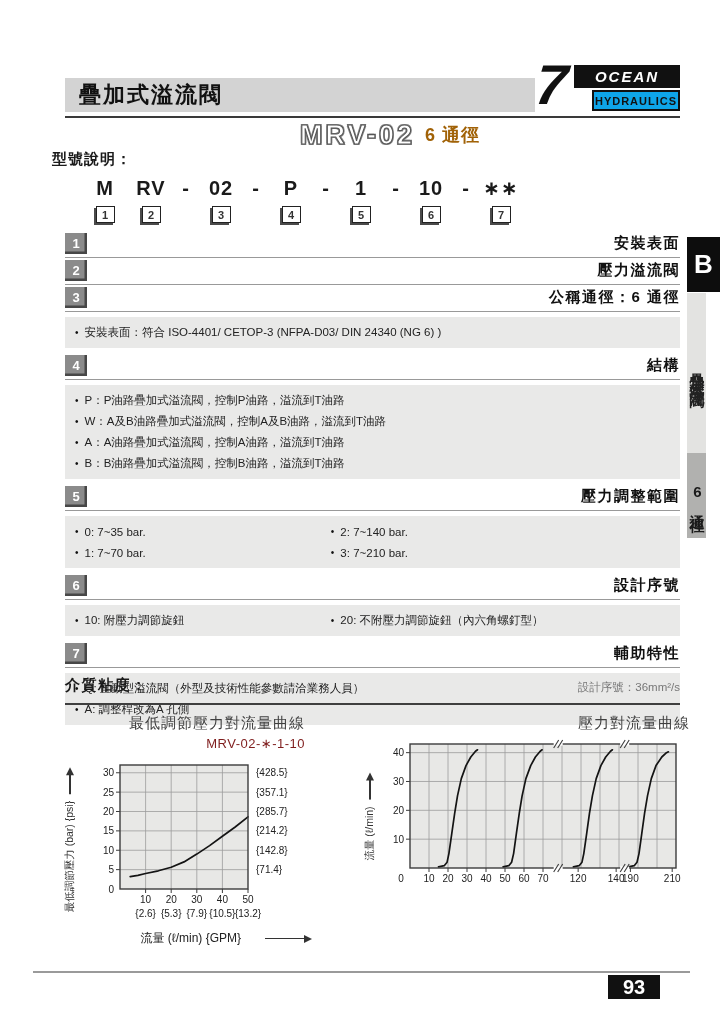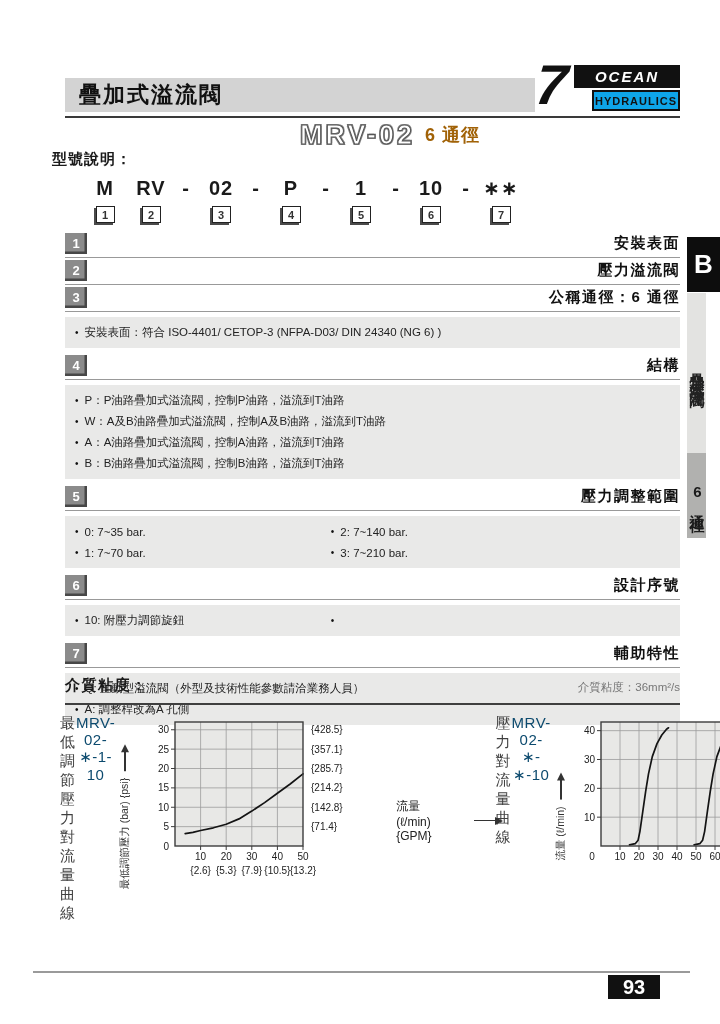--- a/index.html
+++ b/index.html
@@ -53,23 +53,23 @@
   .bullet-cell.col2{width:57%;}
   .blt{font-size:10px;margin-right:6px;color:#111;}
 
   
   .curves-head{position:absolute;left:65px;top:676px;width:615px;border-bottom:2px solid #3f3f3f;
     padding-bottom:8px;display:flex;justify-content:space-between;align-items:flex-end;}
   .curves-title{font-size:15px;font-weight:bold;letter-spacing:1.5px;}
   .viscosity{font-size:11.5px;color:#777;}
 
   .charts-row{position:absolute;left:60px;top:714px;width:630px;display:flex;justify-content:space-between;}
-  .chart-block{display:flex;flex-direction:row;}
+  .chart-block{display:flex;flex-direction:column;align-items:flex-end;}
   .chart-title{text-align:center;font-size:15px;color:#3f3f3f;letter-spacing:1px;margin-bottom:3px;}
-  .chart-subtitle{text-align:center;font-size:15px;color:#0c4a6e;margin-bottom:6px;letter-spacing:0.5px;}
+  .chart-subtitle{text-align:center;font-size:13px;color:#7f1d1d;margin-bottom:6px;letter-spacing:0.5px;}
   .chart-body{display:flex;align-items:stretch;}
   .ylabel{width:20px;position:relative;}
   .ylabel-inner{position:absolute;left:50%;top:50%;transform:translate(-50%,-50%) rotate(-90deg);
     white-space:nowrap;display:flex;align-items:center;gap:7px;font-size:10.5px;color:#333;}
   .xlabel{display:flex;justify-content:center;align-items:center;gap:9px;font-size:12px;color:#222;margin-top:1px;}
   svg text{font-family:"Liberation Sans","DejaVu Sans",sans-serif;font-size:10px;fill:#222;}
 
   .harrow{display:inline-block;width:40px;height:1.6px;background:#333;position:relative;}
   .harrow::after{content:"";position:absolute;right:-7px;top:-3.2px;width:0;height:0;
     border-left:8px solid #333;border-top:4px solid transparent;border-bottom:4px solid transparent;}
@@ -251,20 +251,21 @@
           <div class="sec-title">設計序號</div>
         </div>
         <div class="bullets">
           <div class="bullet-row">
             <div class="bullet-cell col1">
               <span class="blt">•</span>
               <span>10: 附壓力調節旋鈕</span>
             </div>
             <div class="bullet-cell col2">
               <span class="blt">•</span>
+              <span>20: 不附壓力調節旋鈕（內六角螺釘型）</span>
             </div>
           </div>
         </div>
       </div>
       <div class="section">
         <div class="sec-head">
           <div class="sec-num">7</div>
           <div class="sec-title">輔助特性</div>
         </div>
         <div class="bullets">
@@ -279,21 +280,21 @@
               <span class="blt">•</span>
               <span>A: 調整桿改為A 孔側</span>
             </div>
           </div>
         </div>
       </div>
     </div>
 
   <div class="curves-head">
     <span class="curves-title">介質粘度：</span>
-    <span class="viscosity">介質粘度：36mm²/s</span>
+    <span class="viscosity">設計序號：36mm²/s</span>
   </div>
 
   <div class="charts-row">
     <div class="chart-block">
       <div class="chart-title">最低調節壓力對流量曲線</div>
       <div class="chart-subtitle">MRV-02-∗-1-10</div>
       <div class="chart-body">
         <div class="ylabel">
           <span class="ylabel-inner">
             <span>最低調節壓力 (bar) {psi}</span>
@@ -351,21 +352,20 @@
           </svg>
       </div>
       <div class="xlabel" style="padding-left:36px;gap:24px;">
         <span>流量 (ℓ/min) {GPM}</span>
         <span class="harrow"></span>
       </div>
     </div>
 
     <div class="chart-block">
       <div class="chart-title">壓力對流量曲線</div>
-      <div class="chart-subtitle">MRV-02- ∗- ∗-10</div>
       <div class="chart-body">
         <div class="ylabel">
           <span class="ylabel-inner">
             <span>流量 (ℓ/min)</span>
             <span class="harrow small"></span>
           </span>
         </div>
         <svg id="svg1" width="310" height="168">
             <rect x="30" y="8" width="266" height="124" fill="#e8e8e6"></rect>
             <line x1="49" y1="8" x2="49" y2="132" stroke="#9c9c9c" stroke-width="0.8"></line>

